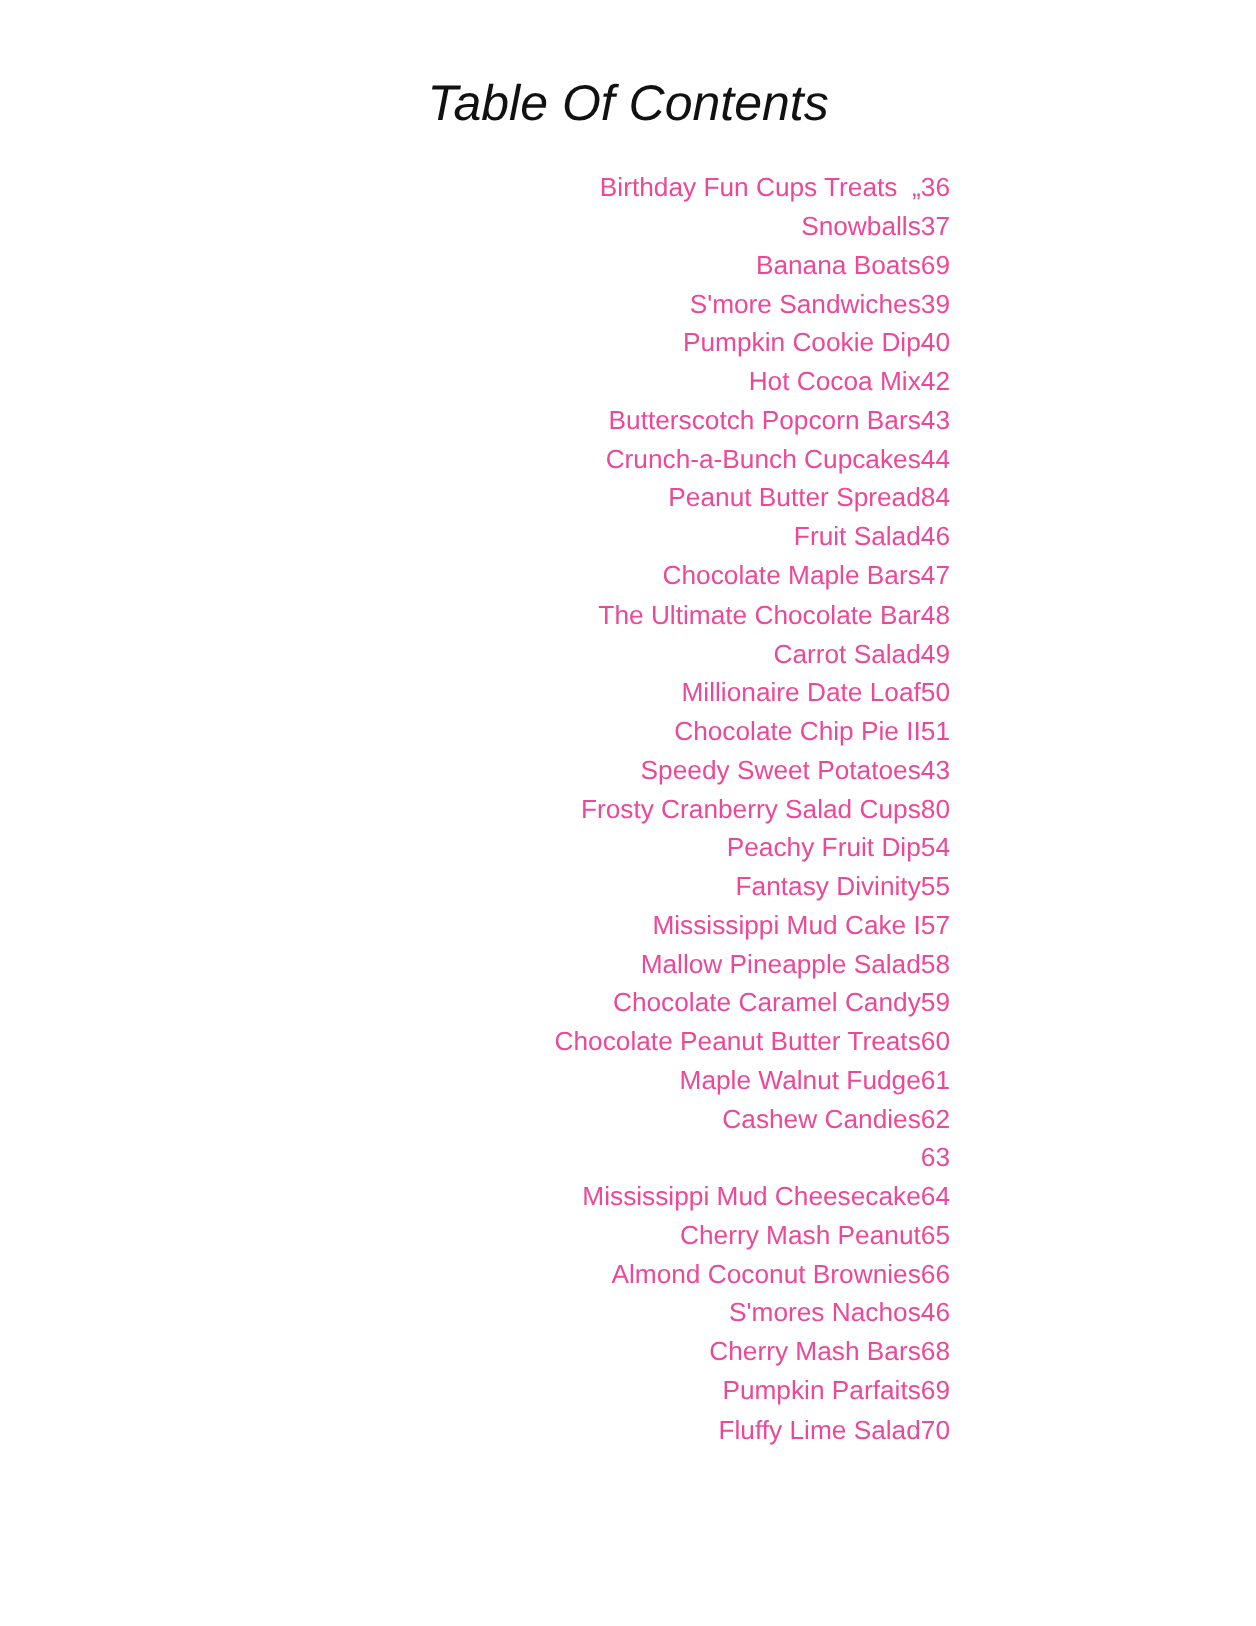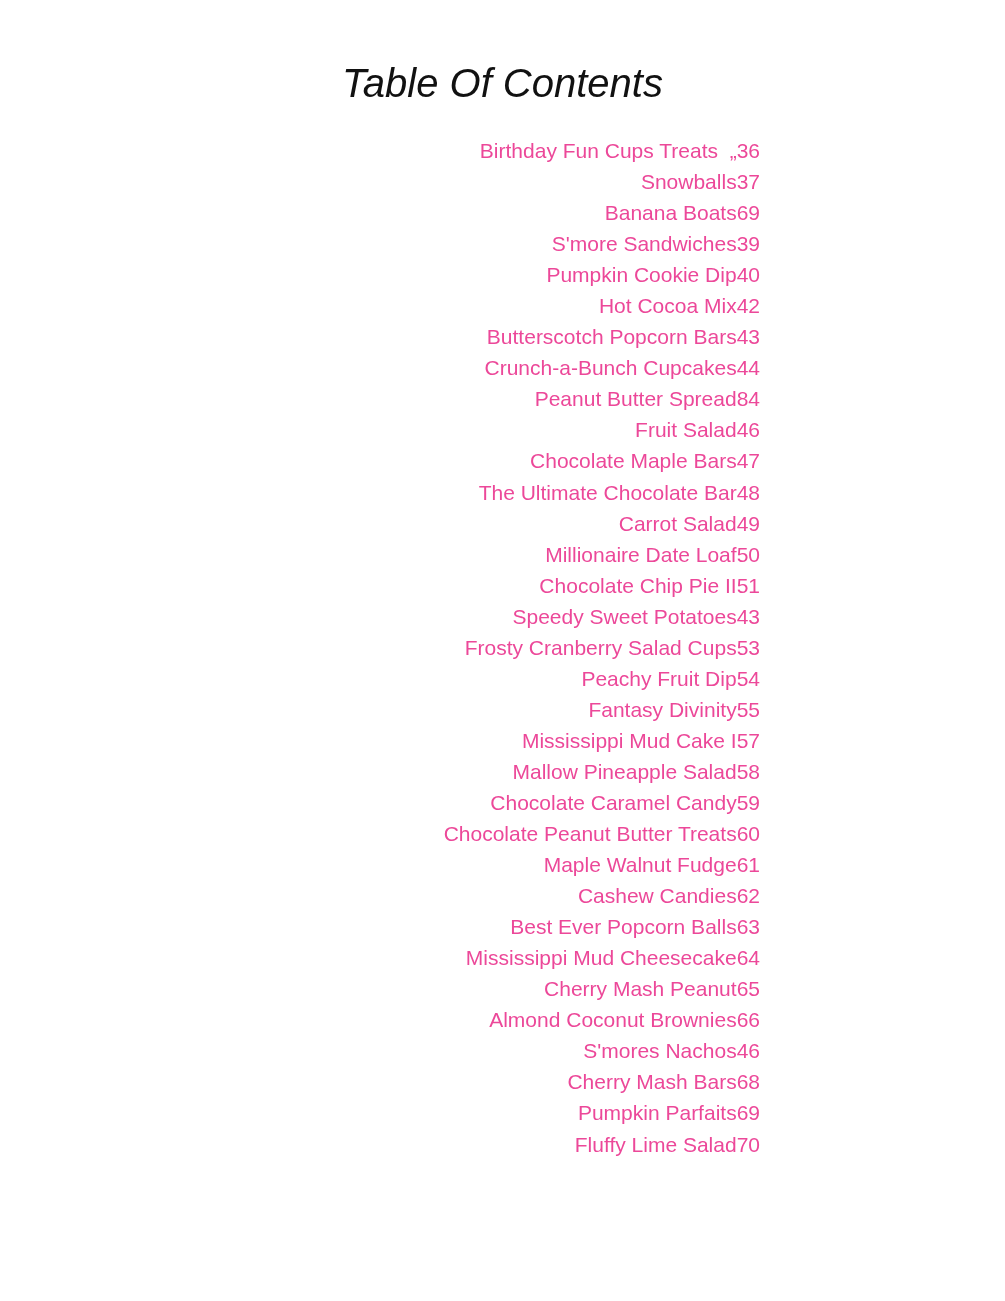--- a/index.html
+++ b/index.html
@@ -139,21 +139,21 @@
         <span class="entry-page">51</span>
       </div>
 
       <div class="toc-row">
         <span class="entry-title">Speedy Sweet Potatoes</span>
         <span class="entry-page">43</span>
       </div>
 
       <div class="toc-row">
         <span class="entry-title">Frosty Cranberry Salad Cups</span>
-        <span class="entry-page">53</span>
+        <span class="entry-page">80</span>
       </div>
 
       <div class="toc-row">
         <span class="entry-title">Peachy Fruit Dip</span>
         <span class="entry-page">54</span>
       </div>
 
       <div class="toc-row">
         <span class="entry-title">Fantasy Divinity</span>
         <span class="entry-page">55</span>
@@ -184,21 +184,20 @@
         <span class="entry-title">Maple Walnut Fudge</span>
         <span class="entry-page">61</span>
       </div>
 
       <div class="toc-row">
         <span class="entry-title">Cashew Candies</span>
         <span class="entry-page">62</span>
       </div>
 
       <div class="toc-row">
-        <span class="entry-title">Best Ever Popcorn Balls</span>
         <span class="entry-page">63</span>
       </div>
 
       <div class="toc-row">
         <span class="entry-title">Mississippi Mud Cheesecake</span>
         <span class="entry-page">64</span>
       </div>
 
       <div class="toc-row">
         <span class="entry-title">Cherry Mash Peanut</span>

